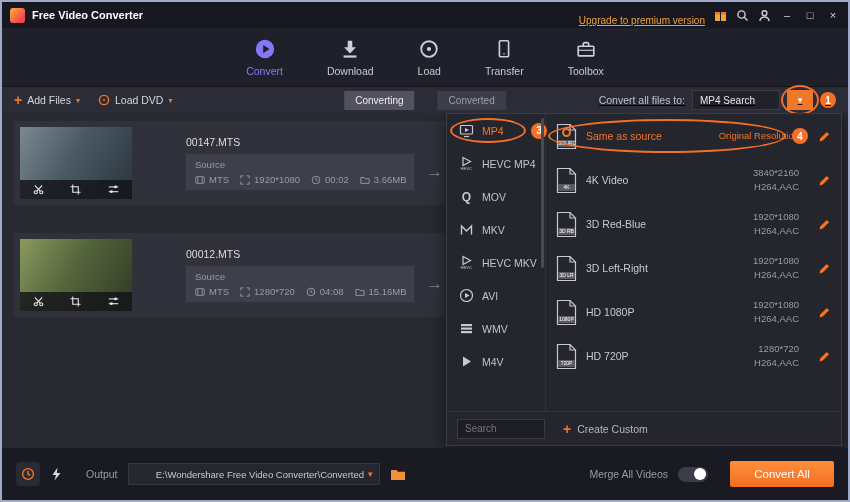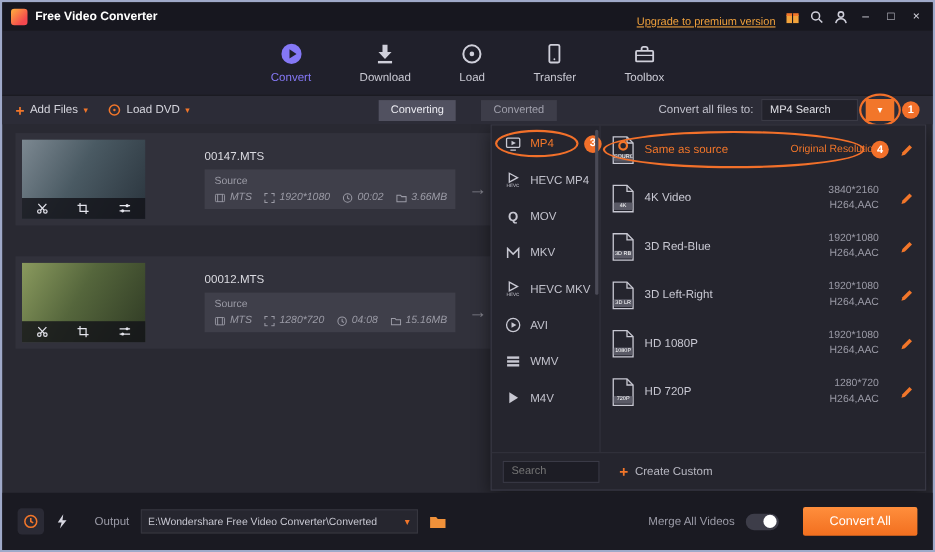--- a/index.html
+++ b/index.html
@@ -24,21 +24,21 @@
   
   .toolbar{height:27px;background:#2c2c37;border-top:1px solid #14141a;display:flex;align-items:center;padding:0 12px;position:relative;flex:0 0 auto;gap:18px;}
   .tb-group{display:flex;align-items:center;gap:5px;cursor:pointer;}
   .plus{color:#f2762a;font-size:14px;font-weight:bold;line-height:1;}
   .tb-label{font-size:10.5px;color:#d6d6de;}
   .caret{color:#f2762a;font-size:8px;}
   .segmented{position:absolute;left:50%;transform:translateX(-50%);display:flex;gap:23px;}
   .seg-btn{height:19px;padding:0 11px;font-size:10px;display:flex;align-items:center;cursor:pointer;}
   .seg-active{background:#515160;color:#ececf2;}
   .seg-inactive{background:#3d3d49;color:#a0a0ac;}
-  .convert-to{margin-left:auto;display:flex;align-items:center;gap:7px;}
+  .convert-to{margin-left:auto;display:flex;align-items:center;gap:7px;text-decoration:underline;}
   .ct-label{font-size:10.5px;color:#c0c0cb;}
   .format-select{width:88px;height:20px;background:#22222b;border:1px solid #3a3a45;color:#e4e4ea;font-size:10px;display:flex;align-items:center;padding:0 7px;cursor:pointer;}
   .dd-wrap{position:relative;display:flex;align-items:center;}
   .dd-btn{width:26px;height:20px;background:#f2762a;border:none;color:#fff;display:flex;align-items:center;justify-content:center;font-size:9px;cursor:pointer;}
   .ellipse{position:absolute;border:2px solid #f2702a;border-radius:50%;pointer-events:none;}
   .dd-ellipse{left:-6px;right:-6px;top:-5px;bottom:-5px;}
   .badge{width:16px;height:16px;border-radius:50%;background:#f2702a;color:#fff;font-size:10px;font-weight:bold;display:flex;align-items:center;justify-content:center;flex:0 0 auto;}
 
   
   .main{flex:1;position:relative;padding:8px 12px;overflow:hidden;min-height:0;}
@@ -46,21 +46,21 @@
   .thumb{width:112px;height:72px;position:relative;flex:0 0 auto;}
   .thumb1{background:linear-gradient(120deg,#7c8891 0%,#4a5a63 45%,#2a343d 100%);}
   .thumb2{background:linear-gradient(120deg,#8a9a5e 0%,#55663c 45%,#2f3a24 100%);}
   .thumb-full{width:100%;height:100%;}
   .thumb-strip{position:absolute;left:0;right:0;bottom:0;height:19px;background:rgba(18,18,24,.82);display:flex;align-items:center;justify-content:space-around;}
   .strip-icon{display:flex;cursor:pointer;}
   .file-info{margin-left:54px;display:flex;flex-direction:column;gap:6px;}
   .file-name{font-size:10.5px;color:#dcdce2;}
   .source-box{width:228px;background:#3f3f4a;padding:5px 9px;}
   .source-label{font-size:9.5px;color:#9b9ba6;margin-bottom:4px;}
-  .meta-row{display:flex;align-items:center;gap:11px;font-size:9.5px;color:#9b9ba6;font-style:italic;}
+  .meta-row{display:flex;align-items:center;gap:11px;font-size:9.5px;color:#9b9ba6;}
   .meta{display:flex;align-items:center;gap:4px;}
   .flow-arrow{color:#85858f;font-size:17px;font-weight:bold;margin-left:12px;align-self:center;margin-top:18px;}
 
   
   .format-panel{position:absolute;top:0;right:6px;width:396px;bottom:2px;background:#25252e;border:1px solid #3a3a46;z-index:5;display:flex;flex-direction:column;box-shadow:0 5px 16px rgba(0,0,0,.55);}
   .panel-tabs{height:36px;display:flex;align-items:center;flex:0 0 auto;border-bottom:1px solid #32323c;}
   .panel-tab{flex:1;text-align:center;font-size:11px;color:#a8a8b4;cursor:pointer;}
   .panel-tab.active .tab-text{color:#ffffff;}
   .tab-label{position:relative;display:inline-block;padding:3px 2px;}
   .tab-ellipse{left:-17px;right:-17px;top:-5px;bottom:-5px;}
@@ -88,21 +88,21 @@
   .panel-footer{height:34px;border-top:1px solid #32323c;display:flex;align-items:center;padding:0 10px;gap:18px;flex:0 0 auto;}
   .search-input{width:88px;height:20px;background:#1d1d25;border:1px solid #3a3a46;color:#bcbcc6;font-size:10px;padding:0 7px;font-family:inherit;outline:none;}
   .create-custom{display:flex;align-items:center;gap:6px;font-size:10.5px;color:#b6b6c0;cursor:pointer;}
 
   
   .bottombar{height:52px;background:#1a1a22;display:flex;align-items:center;padding:0 14px;gap:10px;flex:0 0 auto;}
   .sched-btn{width:24px;height:24px;border-radius:4px;background:#2a2a35;display:flex;align-items:center;justify-content:center;cursor:pointer;}
   .bolt{display:flex;cursor:pointer;}
   .output-label{font-size:10.5px;color:#9a9aa6;margin-left:14px;}
   .path-box{width:252px;height:22px;background:#26262f;border:1px solid #36363f;display:flex;align-items:center;padding:0 6px;cursor:pointer;}
-  .path-text{font-size:9.5px;color:#c9c9d3;white-space:nowrap;overflow:hidden;flex:1;}
+  .path-text{font-size:9.5px;color:#c9c9d3;white-space:nowrap;overflow:hidden;flex:1;text-align:right;}
   .path-caret{color:#f2762a;font-size:9px;margin-left:4px;}
   .folder-btn{display:flex;cursor:pointer;}
   .merge-wrap{margin-left:auto;display:flex;align-items:center;gap:10px;}
   .merge-label{font-size:10.5px;color:#9a9aa6;}
   .toggle{width:30px;height:15px;border-radius:8px;background:#3d3d49;position:relative;cursor:pointer;flex:0 0 auto;}
   .knob{position:absolute;right:2px;top:1.5px;width:12px;height:12px;border-radius:50%;background:#ffffff;}
   .convert-all{width:104px;height:26px;background:linear-gradient(180deg,#ff8e3c,#f26f1f);color:#fff;font-size:11.5px;display:flex;align-items:center;justify-content:center;border-radius:2px;margin-left:12px;cursor:pointer;}
 </style>
 </head>
 <body>

